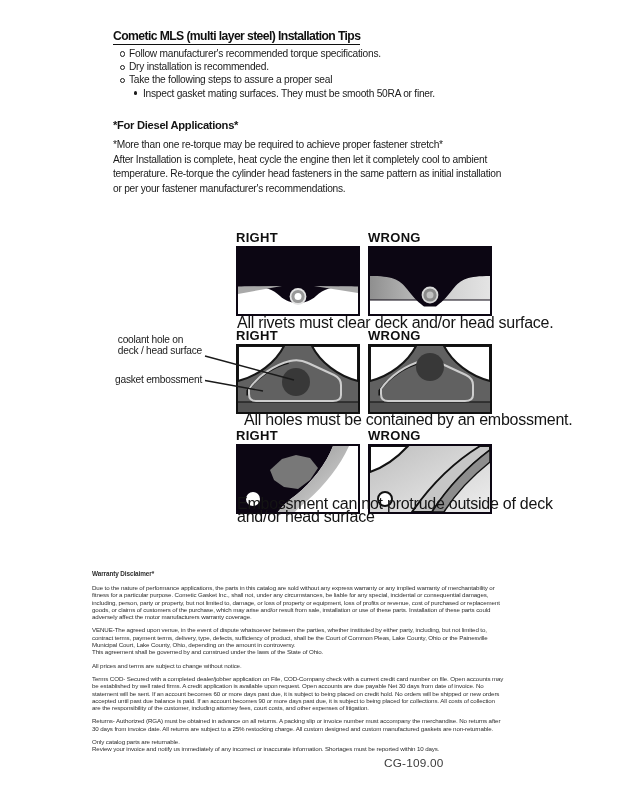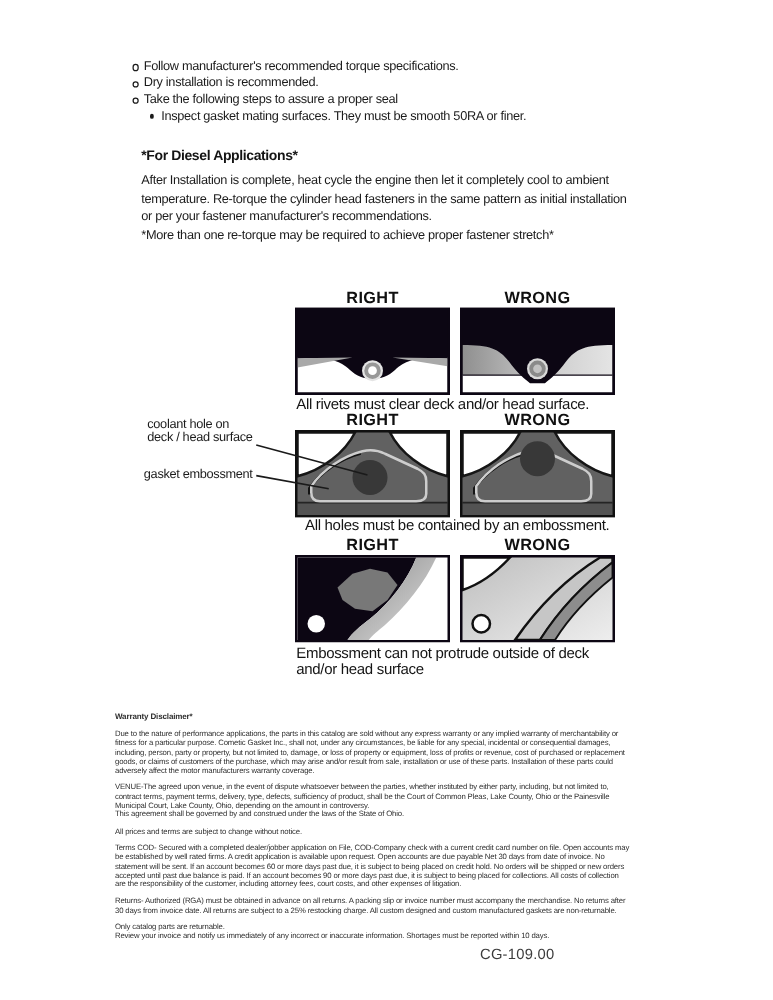--- a/index.html
+++ b/index.html
@@ -2,41 +2,41 @@
 <html><head>
 <meta charset="utf-8">
 <style>
   html,body { margin:0; padding:0; background:#ffffff; }
   body { width:618px; height:800px; font-family:"Liberation Sans", sans-serif; color:#1f1f1f; }
   .page { position:relative; width:618px; height:800px; background:#ffffff; overflow:hidden; }
 
   .title { position:absolute; top:29px; left:113px; margin:0; font-size:12.2px; font-weight:bold;
            letter-spacing:-0.6px; color:#101010; border-bottom:1.6px solid #101010; padding-bottom:1px; }
 
-  .tips { position:absolute; top:47px; left:106px; margin:0; padding:0; list-style:none;
+  .tips { position:absolute; top:47px; left:120px; margin:0; padding:0; list-style:none;
           font-size:10.2px; letter-spacing:-0.25px; line-height:13.2px; color:#1b1b1b; }
   .tips li { position:relative; padding-left:9px; }
   .tips li.sub { margin-left:14px; }
   .mk { position:absolute; left:0; top:4.4px; width:3.4px; height:3.4px; border-radius:50%; }
   .mk-o { border:1px solid #1b1b1b; }
   .mk-d { background:#1b1b1b; width:3.2px; height:3.2px; top:4.8px; }
 
   .diesel { position:absolute; top:119px; left:113px; width:470px; }
   .diesel h2 { margin:0 0 7px; font-size:11.2px; font-weight:bold; letter-spacing:-0.3px; color:#141414; }
   .diesel p { margin:0; font-size:10.2px; line-height:14.6px; letter-spacing:-0.25px;
               white-space:pre-line; color:#1b1b1b; }
 
   .figrow { position:absolute; }
   .figpair { display:flex; gap:8px; }
   .fig { width:124px; }
-  .fig-h { text-align:center; font-weight:bold; font-size:13px; letter-spacing:0.3px; color:#101010;
+  .fig-h { text-align:left; font-weight:bold; font-size:13px; letter-spacing:0.3px; color:#101010;
            height:14px; line-height:14px; margin-bottom:1px; }
   .fig svg { display:block; }
 
-  .cap { position:absolute; margin:0; font-size:12px; letter-spacing:-0.25px; line-height:12.6px;
+  .cap { position:absolute; margin:0; font-size:16px; letter-spacing:-0.25px; line-height:12.6px;
          color:#141414; white-space:pre-line; }
 
   .row2 { position:absolute; top:329px; left:92px; width:460px; height:92px; }
   .row2 .figpair { position:absolute; left:144px; top:0; }
   .lbl { position:absolute; right:350px; font-size:10.2px; line-height:10.8px;
          letter-spacing:-0.25px; color:#1b1b1b; white-space:pre-line; }
   .lbl-coolant { top:6px; }
   .lbl-emboss { top:46px; }
   .leader { position:absolute; left:0; top:0; pointer-events:none; }
 
@@ -44,34 +44,35 @@
   .legal h3 { margin:0 0 7px; font-size:6.4px; font-weight:bold; letter-spacing:-0.1px; }
   .legal p { margin:0 0 6px; font-size:6.2px; line-height:7.3px; letter-spacing:-0.12px; white-space:pre-line; }
 
   .code { position:absolute; top:756px; left:384px; font-size:11.8px; letter-spacing:0.2px; color:#3c3c3c; }
 </style>
 </head>
 <body>
 
 <div class="page">
 
+  <h1 class="title">Cometic MLS (multi layer steel) Installation Tips</h1>
 
   <ul class="tips">
     <li><span class="mk mk-o"></span><span>Follow manufacturer's recommended torque specifications.</span></li>
     <li><span class="mk mk-o"></span><span>Dry installation is recommended.</span></li>
     <li><span class="mk mk-o"></span><span>Take the following steps to assure a proper seal</span></li>
     <li class="sub"><span class="mk mk-d"></span><span>Inspect gasket mating surfaces.  They must be smooth 50RA or finer.</span></li>
   </ul>
 
   <section class="diesel">
     <h2>*For Diesel Applications*</h2>
+    <p>*More than one re-torque may be required to achieve proper fastener stretch*</p>
     <p>After Installation is complete, heat cycle the engine then let it completely cool to ambient
 temperature. Re-torque the cylinder head fasteners in the same pattern as initial installation
 or per your fastener manufacturer's recommendations.</p>
-    <p>*More than one re-torque may be required to achieve proper fastener stretch*</p>
   </section>
 
   <section class="figrow" style="top:231px; left:236px;">
     <div class="figpair">
       <div class="fig">
         <div class="fig-h">RIGHT</div>
         <svg width="124" height="70">
           <rect width="124" height="70" fill="#0c0613"></rect>
           <rect x="2" y="40" width="120" height="28" fill="#ffffff"></rect>
           <path d="M2,2 H122 V41 C98,40 90,41 80,50 C70,59.5 54,59.5 44,50 C34,41 26,40 2,41 Z" fill="#0c0613"></path>
@@ -184,21 +185,21 @@
           <rect width="124" height="70" fill="url(#gradC)"></rect>
           <path d="M2,2 L40,2 C28,15 14,24 2,28 Z" fill="#ffffff" stroke="#111111" stroke-width="2"></path>
           <path d="M44,68 C62,42 86,18 112,2 L122,2 L122,6 C98,24 78,46 64,68 Z" fill="#c6c6c6" stroke="#111111" stroke-width="2"></path>
           <path d="M64,68 C78,46 98,24 122,6 L122,18 C102,34 86,52 76,68 Z" fill="#8d8d8d" stroke="#111111" stroke-width="1.5"></path>
           <circle cx="17" cy="55" r="7" fill="#ffffff" stroke="#111111" stroke-width="2"></circle>
           <rect x="1" y="1" width="122" height="68" fill="none" stroke="#0c0613" stroke-width="2"></rect>
         </svg>
       </div>
     </div>
   </section>
-  <p class="cap" style="top:516px; left:237px;">Embossment can not protrude outside of deck
+  <p class="cap" style="top:498px; left:237px;">Embossment can not protrude outside of deck
 and/or head surface</p>
 
   <section class="legal">
     <h3>Warranty Disclaimer*</h3>
     <p>Due to the nature of performance applications, the parts in this catalog are sold without any express warranty or any implied warranty of merchantability or
 fitness for a particular purpose.  Cometic Gasket Inc., shall not, under any circumstances, be liable for any special, incidental or consequential damages,
 including, person, party or property, but not limited to, damage, or loss of property or equipment, loss of profits or revenue, cost of purchased or replacement
 goods, or claims of customers of the purchase, which may arise and/or result from sale, installation or use of these parts.  Installation of these parts could
 adversely affect the motor manufacturers warranty coverage.</p>
     <p>VENUE-The agreed upon venue, in the event of dispute whatsoever between the parties, whether instituted by either party, including, but not limited to,

